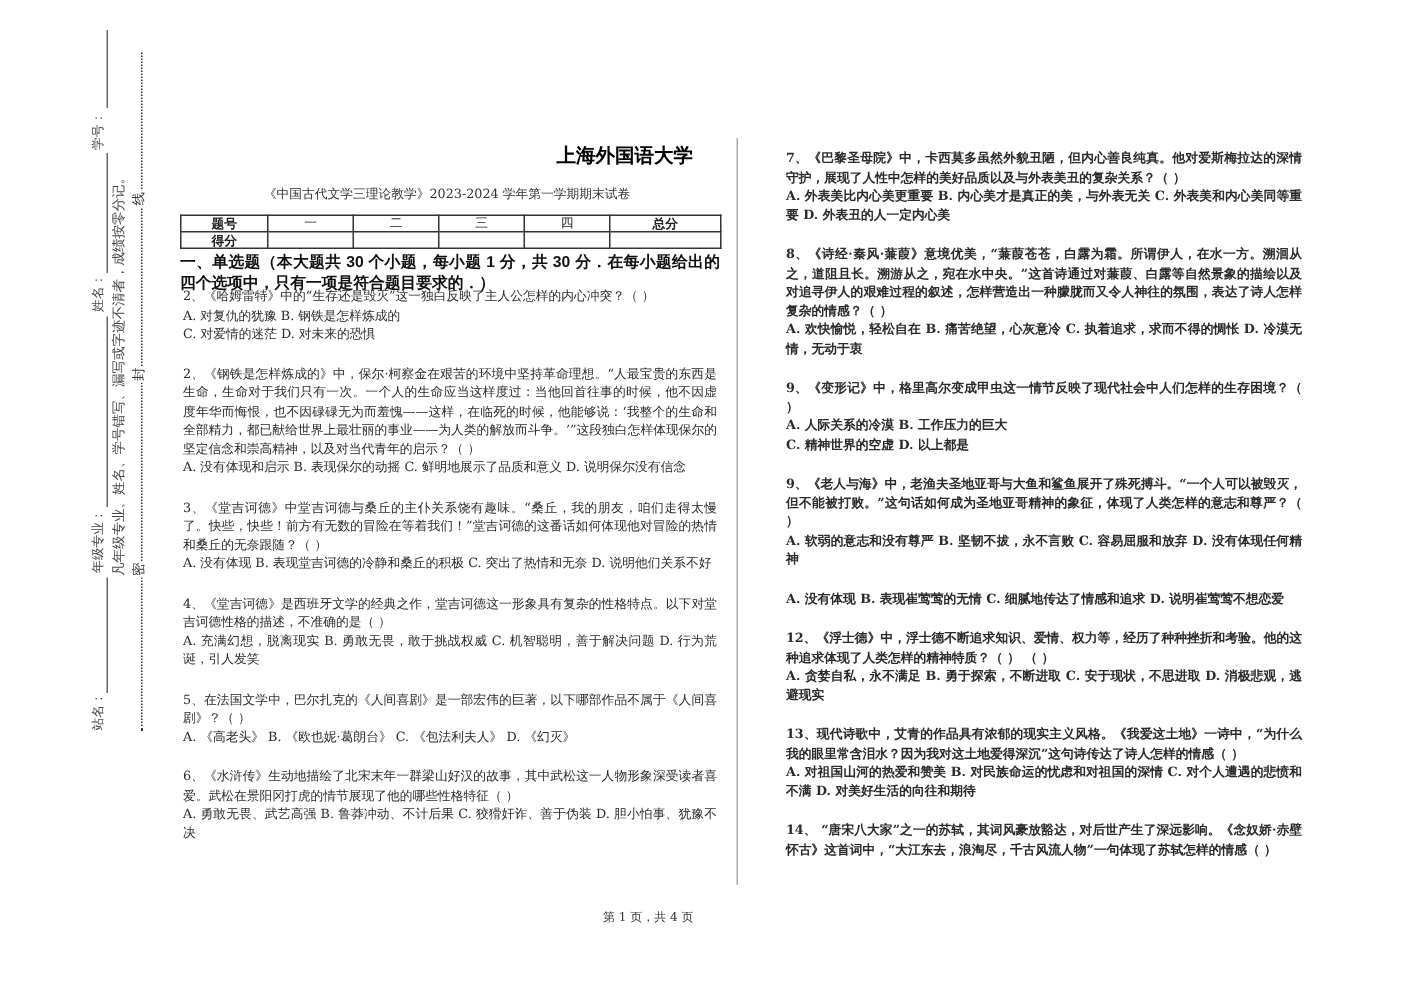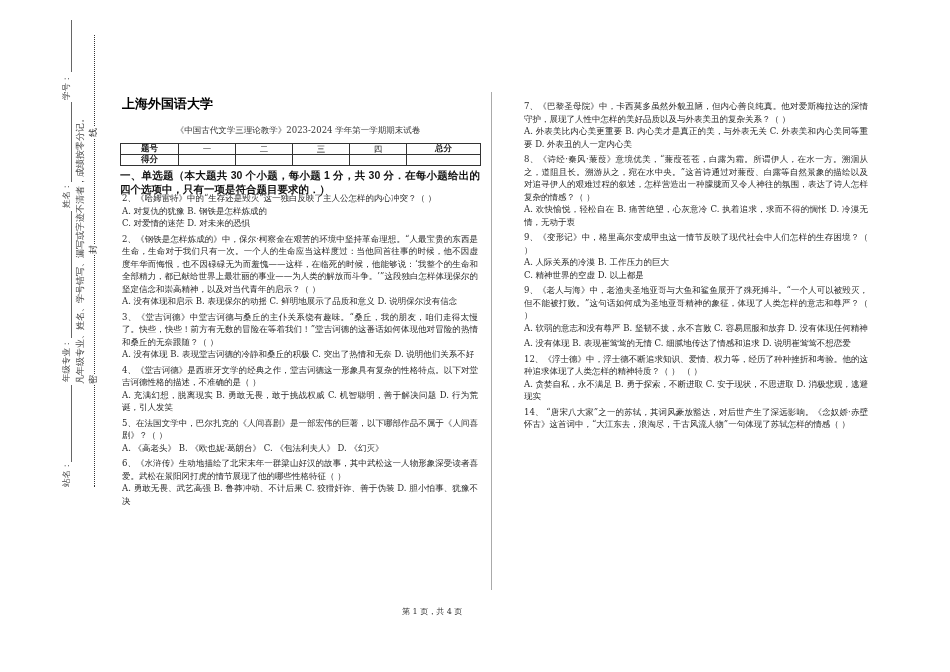--- a/index.html
+++ b/index.html
@@ -22,48 +22,48 @@
   .binding .blank { position:absolute; top:0; height:11px; border-bottom:1px solid #666; }
   .binding .notice {
     position:absolute; left:106px; top:1px; font-size:9px; line-height:11px; color:#444; white-space:nowrap;
   }
   .binding .dots { position:absolute; left:3px; top:7px; width:452px; border-top:1px dotted #333; }
   .binding .seal {
     position:absolute; top:1px; font-size:9px; line-height:11px; background:#fff; color:#333; padding:0 1px;
   }
   
   .uni-title {
-    position:absolute; left:122px; top:95px; width:340px; text-align:left;
+    position:absolute; left:122px; top:95px; width:340px; text-align:right;
     font-family:"DejaVu Sans", "Liberation Sans", sans-serif; font-weight:bold; font-size:13px; color:#000;
   }
   .exam-title {
     position:absolute; left:128px; top:124px; width:340px; text-align:center;
     font-size:8.5px; line-height:12px; color:#333;
   }
   
   table.score {
     position:absolute; left:120px; top:143px; width:360px; border-collapse:collapse;
     font-size:8.5px; table-layout:fixed;
   }
   table.score td {
     border:1px solid #333; height:10px; line-height:10px; padding:0; text-align:center; color:#222;
   }
-  table.score td.b { font-family:Liberation Mono, monospace; font-weight:bold;text-align:center; }
+  table.score td.b { font-family:Liberation Sans, sans-serif; font-weight:bold;text-align:center; }
   
   .section-heading {
     position:absolute; left:120px; top:168px; width:360px;
     font-family:Liberation Sans, sans-serif; font-weight:bold;
     font-size:10.5px; line-height:14px; color:#111; text-align:justify;
   }
   
   .qcol { position:absolute; }
   .qcol.left { left:122px; top:192px; width:356px; }
-  .qcol.right { left:524px; top:100px; width:344px; }
+  .qcol.right { left:524px; top:100px; width:344px;font-weight:bold; }
   .q p { margin:0; font-size:8.5px; line-height:12.5px; color:#2a2a2a; text-align:justify; }
-  .q + .q { margin-top:3px; }
+  .q + .q { margin-top:14px; }
   .divider { position:absolute; left:491px; top:92px; width:1px; height:498px; background:#aaa; }
   .footer {
     position:absolute; left:402px; top:606px; width:200px; text-align:left; font-size:8px; color:#333;
   }
 </style>
 </head>
 <body>
 
 <div class="binding">
   <div class="row row-fields">
@@ -170,17 +170,21 @@
     <p>A. 软弱的意志和没有尊严 B. 坚韧不拔，永不言败 C. 容易屈服和放弃 D. 没有体现任何精神</p>
   </div>
   <div class="q">
     <p>A. 没有体现 B. 表现崔莺莺的无情 C. 细腻地传达了情感和追求 D. 说明崔莺莺不想恋爱</p>
   </div>
   <div class="q">
     <p>12、《浮士德》中，浮士德不断追求知识、爱情、权力等，经历了种种挫折和考验。他的这种追求体现了人类怎样的精神特质？（ ） （ ）</p>
     <p>A. 贪婪自私，永不满足 B. 勇于探索，不断进取 C. 安于现状，不思进取 D. 消极悲观，逃避现实</p>
   </div>
   <div class="q">
+    <p>13、现代诗歌中，艾青的作品具有浓郁的现实主义风格。《我爱这土地》一诗中，“为什么我的眼里常含泪水？因为我对这土地爱得深沉”这句诗传达了诗人怎样的情感（ ）</p>
+    <p>A. 对祖国山河的热爱和赞美 B. 对民族命运的忧虑和对祖国的深情 C. 对个人遭遇的悲愤和不满 D. 对美好生活的向往和期待</p>
+  </div>
+  <div class="q">
     <p>14、 “唐宋八大家”之一的苏轼，其词风豪放豁达，对后世产生了深远影响。《念奴娇·赤壁怀古》这首词中，“大江东去，浪淘尽，千古风流人物”一句体现了苏轼怎样的情感（ ）</p>
   </div>
 </div>
 
 <div class="footer">第 1 页，共 4 页</div>
 
 </body></html>

